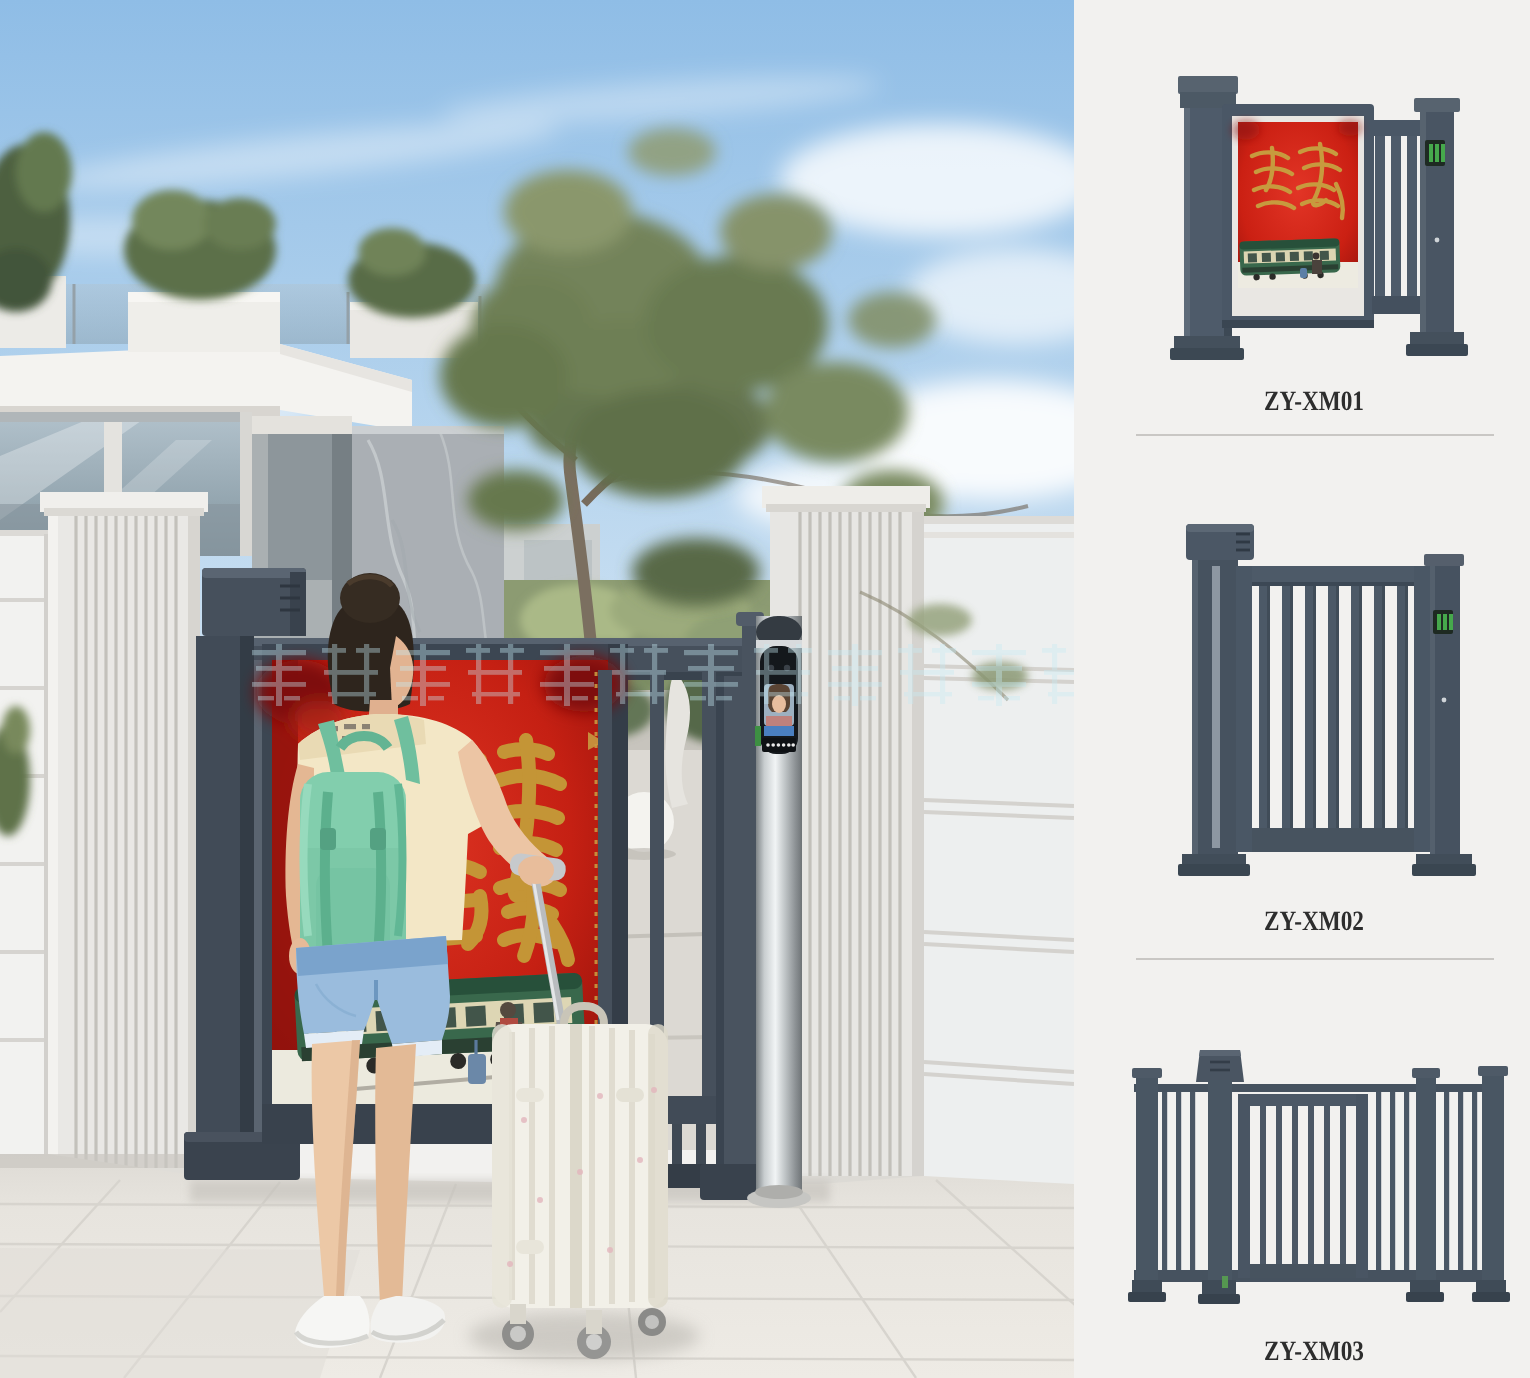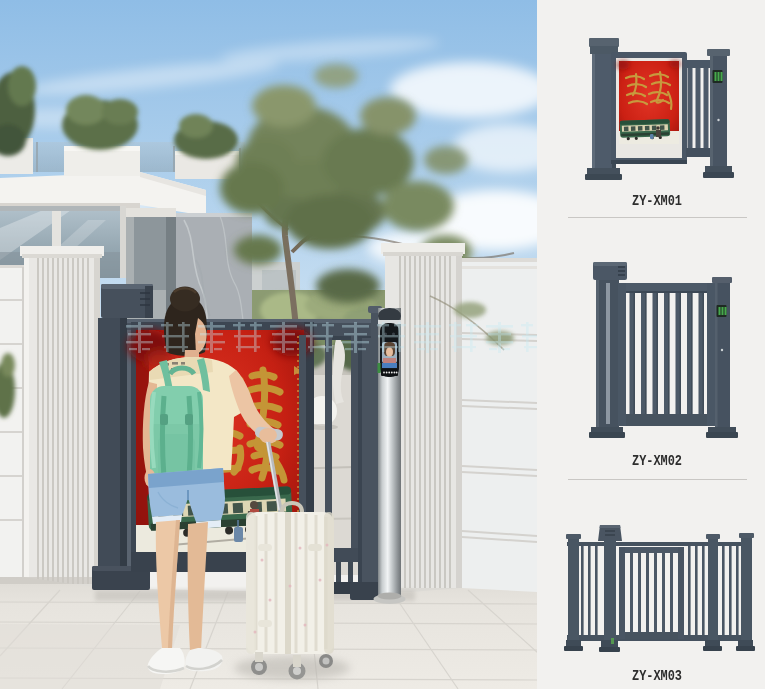--- a/index.html
+++ b/index.html
@@ -1,16 +1,16 @@
 <!DOCTYPE html>
 <html><head>
 <meta charset="utf-8">
 <style>
 html,body{margin:0;padding:0}
-#stage{position:relative;width:765px;height:689px;overflow:hidden;background:#f2f1ef;font-family:Liberation Mono, monospace}
+#stage{position:relative;width:765px;height:689px;overflow:hidden;background:#f2f1ef;font-family:Liberation Serif, serif}
 svg{display:block}
 </style>
 </head>
 <body>
 <div id="stage">
 <svg width="765" height="689" viewBox="0 0 765 689">
 <defs>
 <linearGradient id="sky" x1="0" y1="0" x2="0" y2="1">
 <stop offset="0" stop-color="#8fbde6"></stop>
           <stop offset="0.5" stop-color="#b7d5ee"></stop>

